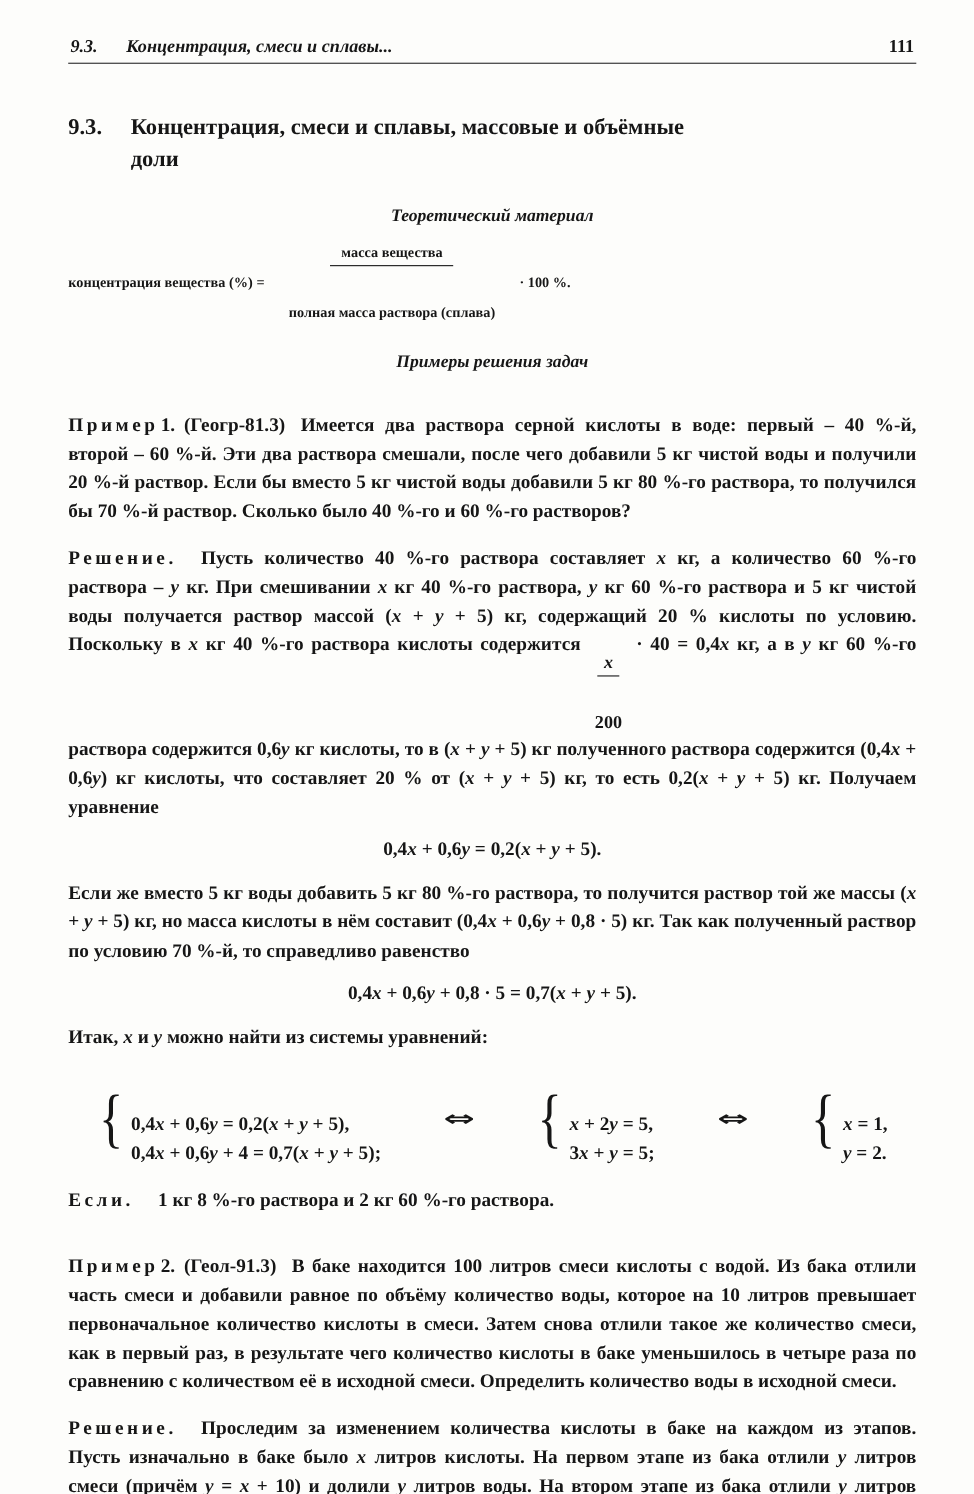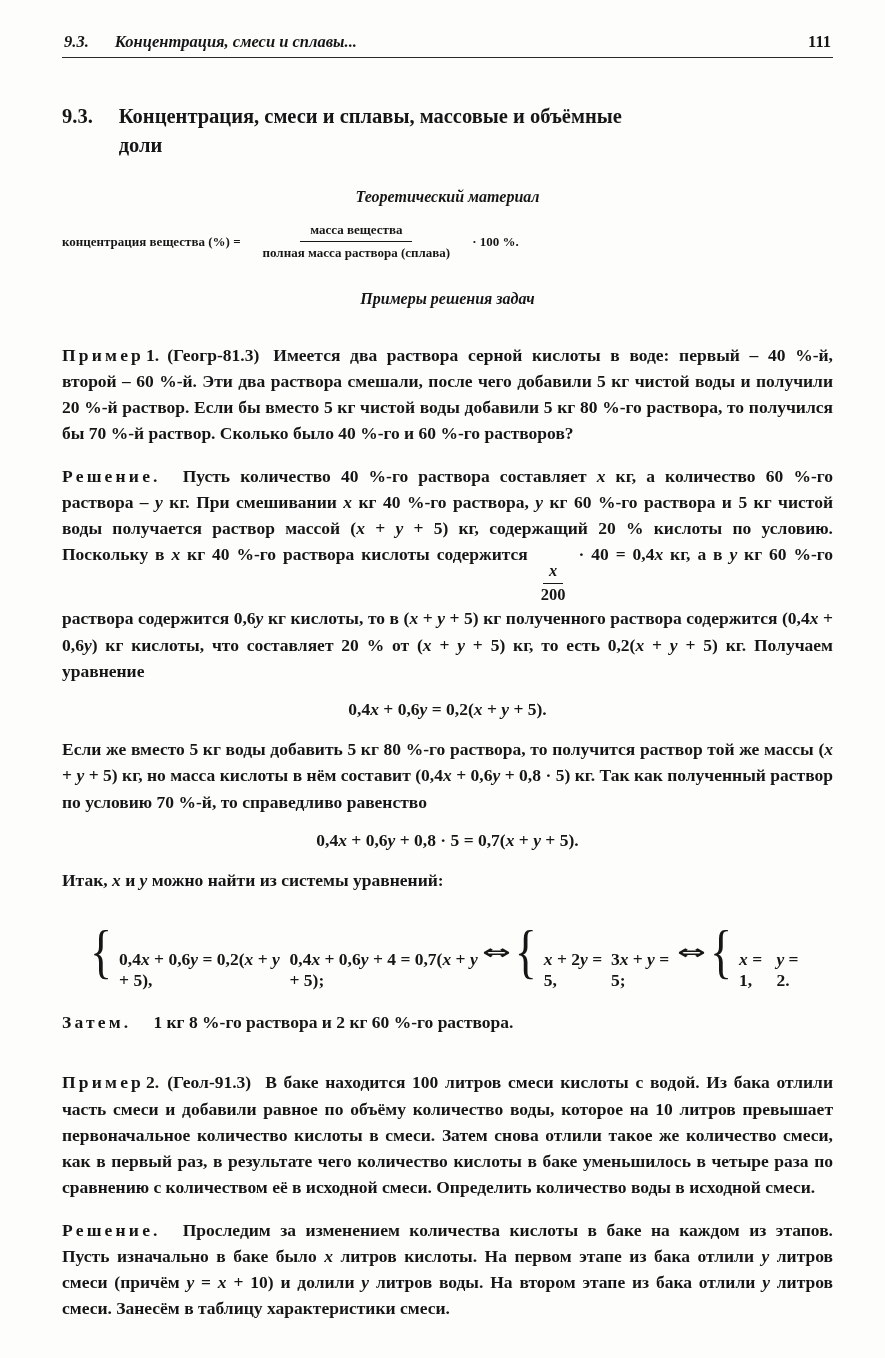--- a/index.html
+++ b/index.html
@@ -28,37 +28,37 @@
 
   .para { margin-top:16px; font-size:17.5px; line-height:1.5; text-align:justify; }
   .para .spaced { letter-spacing:3.2px; }
   .para .label-num { margin:0 8px 0 2px; }
   .para .label-src { margin-right:14px; }
   .para .sp-label { letter-spacing:3.2px; margin-right:22px; }
 
   
   .display-formula { margin:16px 0 18px 0; display:flex; justify-content:flex-start;
                      align-items:center; gap:12px; font-size:13px; }
-  .frac { display:inline-flex; flex-direction:column; align-items:center; line-height:1.25; }
+  .frac { display:inline-flex; flex-direction:column; align-items:center; line-height:1.25;gap:31px; }
   .frac .num { border-bottom:1.8px solid #161616; padding:0 10px 3px; }
   .frac .den { padding:3px 10px 0; }
 
   .frac-inline { vertical-align:-16px; font-size:16.5px; line-height:1.15; margin-right:7px; }
   .frac-inline .num { padding:0 6px 2px; }
   .frac-inline .den { padding:2px 6px 0; }
 
   .equation { margin:15px 0; text-align:center; font-size:17.5px; }
 
   
   .systems-row { display:flex; align-items:center; justify-content:space-between;
                  margin:20px 0 14px 0; padding:0 26px 0 28px; font-size:17.5px; }
   .system { display:flex; align-items:center; gap:7px; }
   .brace { display:inline-block; font-size:46px; font-weight:400; line-height:1;
            transform:scaleY(1.3); transform-origin:center; }
-  .sys-lines { display:flex; gap:6px;margin-top:36px; }
+  .sys-lines { display:flex; flex-direction:column; gap:6px;margin-top:36px; }
   .iff { display:inline-block; transform:scaleX(1.7); font-size:20px;
          font-family:"DejaVu Sans", sans-serif; font-weight:700; padding:0 10px; }
 
   .example { margin-top:34px; }
   .answer { margin-top:18px; }
   i { font-style:italic; }
 </style>
 </head>
 <body>
 
@@ -135,21 +135,21 @@
     <span class="system">
       <span class="brace">{</span>
       <span class="sys-lines">
         <span><i>x</i> = 1,</span>
         <span><i>y</i> = 2.</span>
       </span>
     </span>
   </div>
 
   <p class="para answer">
-    <span class="sp-label">Затем.</span><span>1 кг 8 %-го раствора и 2 кг 60 %-го раствора.</span>
+    <span class="sp-label">Если.</span><span>1 кг 8 %-го раствора и 2 кг 60 %-го раствора.</span>
   </p>
 
   <p class="para example">
     <span class="spaced">Пример</span><span class="label-num">2.</span><span class="label-src">(Геол-91.3)</span><span>В баке находится 100 литров смеси кислоты с водой. Из бака отлили часть смеси и добавили равное по объёму количество воды, которое на 10 литров превышает первоначальное количество кислоты в смеси. Затем снова отлили такое же количество смеси, как в первый раз, в результате чего количество кислоты в баке уменьшилось в четыре раза по сравнению с количеством её в исходной смеси. Определить количество воды в исходной смеси.</span>
   </p>
 
   <p class="para">
     <span class="sp-label">Решение.</span><span>Проследим за изменением количества кислоты в баке на каждом из этапов. Пусть изначально в баке было <i>x</i> литров кислоты. На первом этапе из бака отлили <i>y</i> литров смеси (причём <i>y</i> = <i>x</i> + 10) и долили <i>y</i> литров воды. На втором этапе из бака отлили <i>y</i> литров смеси. Занесём в таблицу характеристики смеси.</span>
   </p>
 

